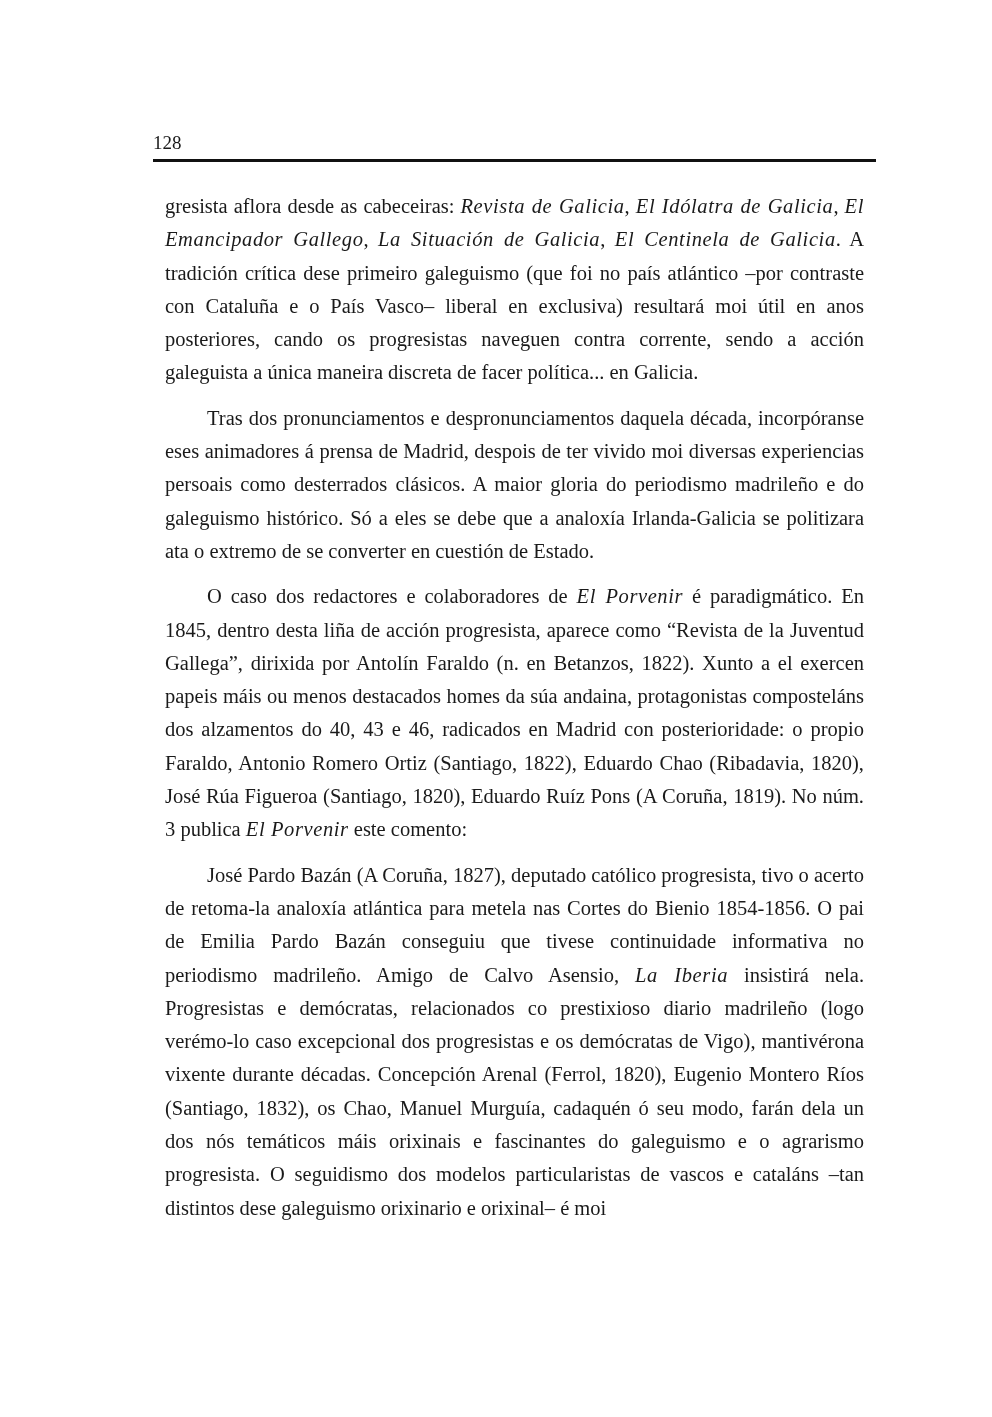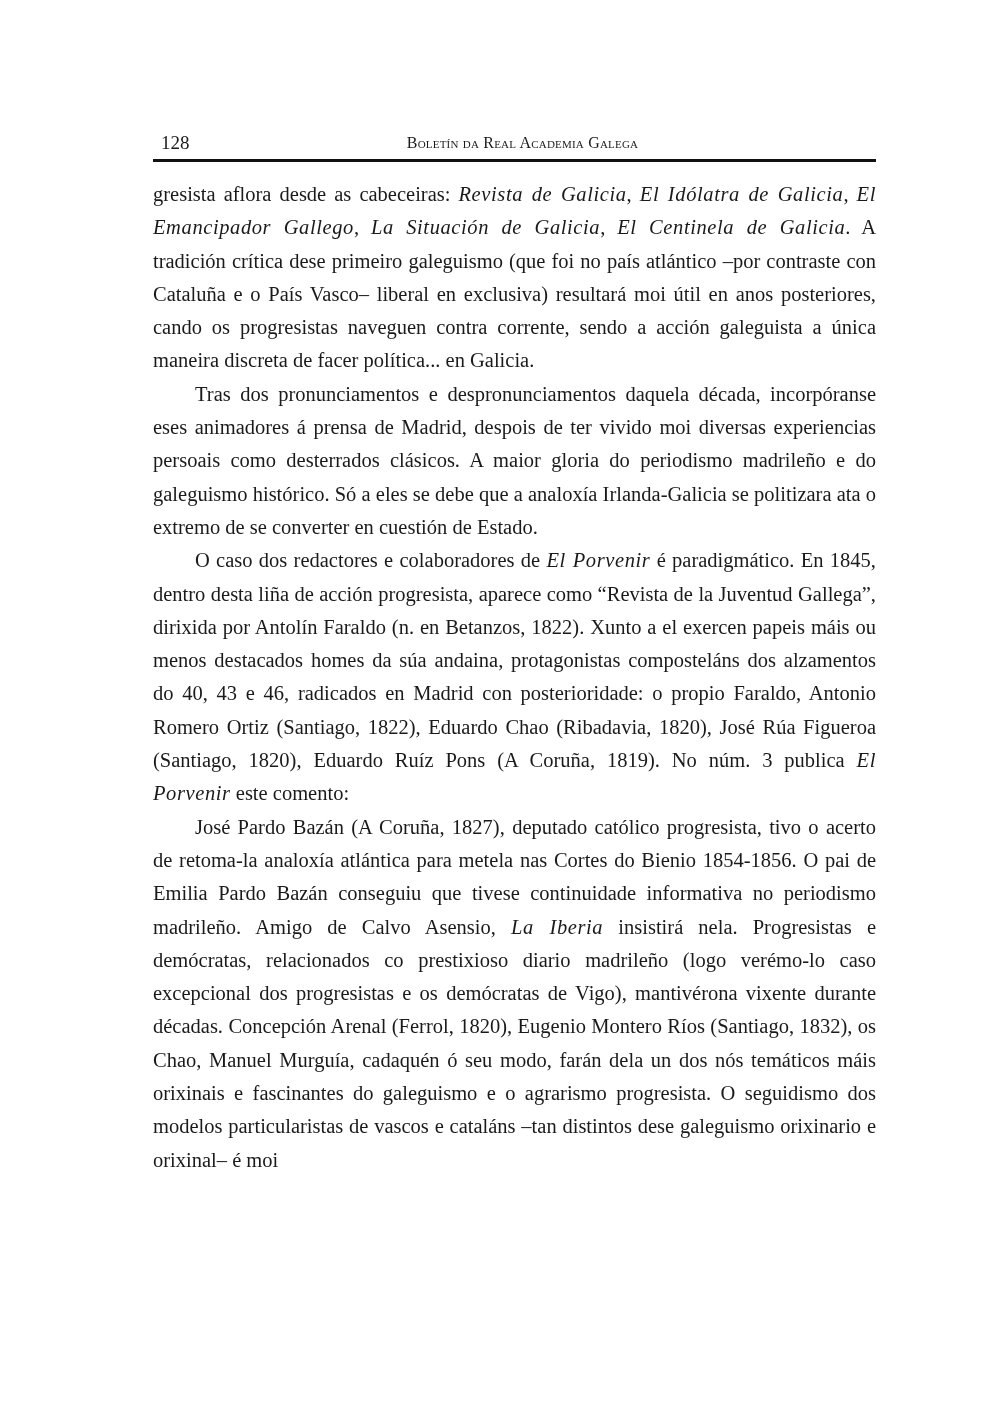--- a/index.html
+++ b/index.html
@@ -1,34 +1,33 @@
 <!DOCTYPE html>
 <html><head>
 <meta charset="utf-8">
 <style>
   html, body { margin:0; padding:0; background:#ffffff; }
   body { width:992px; height:1417px; position:relative; overflow:hidden; color:#1a1a1a; }
   .page { position:absolute; left:153px; top:0; width:723px; font-family:"Liberation Serif","DejaVu Serif",serif; }
-  .header { position:absolute; top:130px; left:8px; width:723px; height:30px; }
+  .header { position:absolute; top:130px; left:0; width:723px; height:30px; }
   .pnum { position:absolute; left:0; top:2px; font-size:19px; }
   .jtitle { position:absolute; left:0; right:0; text-align:center; top:4px; font-size:16px; font-variant:small-caps; letter-spacing:0.2px; }
   .rule { position:absolute; left:0; top:159px; width:723px; height:3px; background:#111; }
   .body { position:absolute; top:178px; left:0; width:723px; font-size:20.5px; line-height:33.3px; text-align:justify; }
-  .body p { margin:0; }
+  .body p { margin:12px; }
   .indent { text-indent:42px; }
   .quote { margin:10px 42px 12px 48px !important; font-size:15.5px; line-height:23.5px; text-align:justify; }
   em { font-style:italic; letter-spacing:0.6px; }
 </style>
 </head>
 <body>
 
 <div class="page">
   <div class="header">
     <span class="pnum">128</span>
-    <span class="jtitle">Boletín da Real Academia Galega</span>
   </div>
   <div class="rule"></div>
 
   <div class="body">
     <p>
       <span>gresista aflora desde as cabeceiras: </span><em>Revista de Galicia</em><span>, </span><em>El Idólatra de Galicia</em><span>, </span><em>El Emancipador Gallego</em><span>, </span><em>La Situación de Galicia</em><span>, </span><em>El Centinela de Galicia</em><span>. A tradición crítica dese primeiro galeguismo (que foi no país atlántico –por contraste con Cataluña e o País Vasco– liberal en exclusiva) resultará moi útil en anos posteriores, cando os progresistas naveguen contra corrente, sendo a acción galeguista a única maneira discreta de facer política... en Galicia.</span>
     </p>
     <p class="indent">
       <span>Tras dos pronunciamentos e despronunciamentos daquela década, incorpóranse eses animadores á prensa de Madrid, despois de ter vivido moi diversas experiencias persoais como desterrados clásicos. A maior gloria do periodismo madrileño e do galeguismo histórico. Só a eles se debe que a analoxía Irlanda-Galicia se politizara ata o extremo de se converter en cuestión de Estado.</span>
     </p>

